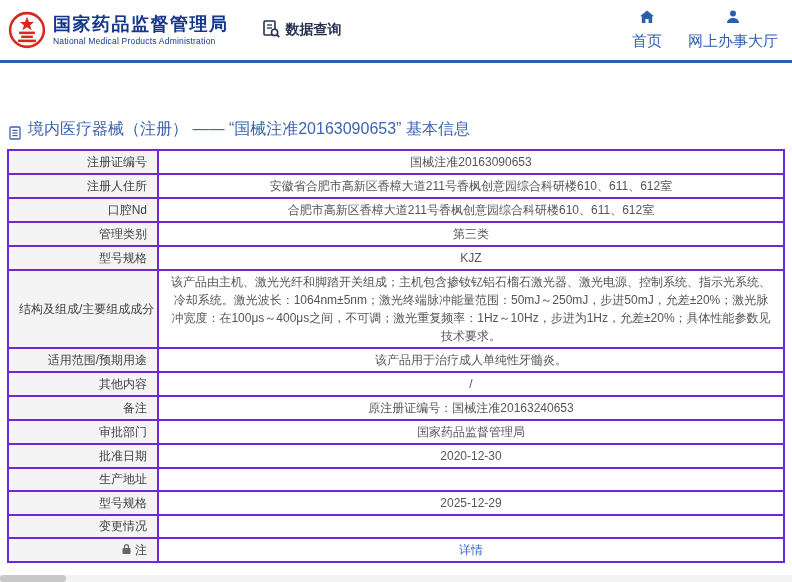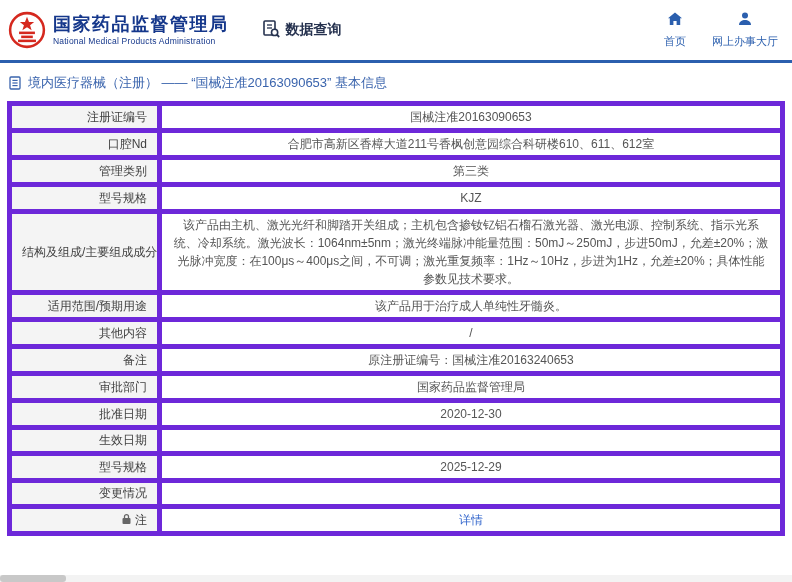--- a/index.html
+++ b/index.html
@@ -21,37 +21,37 @@
   .brand-en{ font-size:8.5px; color:#15378b; margin-top:2px; letter-spacing:0.2px; }
   .data-query{
     display:flex; align-items:center; gap:5px; margin-left:32px;
     font-size:14px; font-weight:bold; color:#26324f; cursor:pointer;
   }
   .header-spacer{ flex:1; }
   .nav-item{
     display:flex; flex-direction:column; align-items:center; gap:3px;
     margin-left:26px; cursor:pointer;
   }
-  .nav-label{ font-size:11px; color:#2b5fae; white-space:nowrap; }
+  .nav-label{ font-size:15px; color:#2b5fae; white-space:nowrap; }
   .header-divider{ height:3px; background:#2b5fae; }
 
   
   .breadcrumb{
-    display:flex; align-items:center; gap:6px;
-    padding:11px 8px 9px 8px; font-size:13px; color:#3a64ad;
+    display:flex; align-items:flex-end; gap:6px;
+    padding:11px 8px 9px 8px; font-size:16px; color:#3a64ad;margin-top:45px;
   }
   .bc-icon{ display:inline-flex; }
 
   
   .info-table{
     width:778px; margin:0 7px; border-collapse:collapse; table-layout:fixed;
     background:#fff;
   }
   .info-table th, .info-table td{
-    border:5px solid #6d28d9; font-size:12px; height:22px;
+    border:2px solid #6d28d9; font-size:12px; height:22px;
     padding:2px 10px; vertical-align:middle;
   }
   .label-cell{
     width:150px; background:#f4f4f4; text-align:right;
     font-weight:normal; color:#3f3f3f; white-space:nowrap;
   }
   .label-icon{ display:inline-flex; vertical-align:-1px; margin-right:3px; }
   .value-cell{ color:#555; text-align:center; line-height:1.5; word-break:break-all; }
   .detail-link{ color:#3366cc; text-decoration:none; cursor:pointer; }
 
@@ -132,20 +132,24 @@
 </div>
 
 <table class="info-table">
   <tbody>
   <tr>
     <th class="label-cell"><span class="label-text">注册证编号</span></th>
     <td class="value-cell">国械注准20163090653</td>
   </tr>
 
 
+  <tr>
+    <th class="label-cell"><span class="label-text">注册人住所</span></th>
+    <td class="value-cell">安徽省合肥市高新区香樟大道211号香枫创意园综合科研楼610、611、612室</td>
+  </tr>
 
   <tr>
     <th class="label-cell"><span class="label-text">口腔Nd</span></th>
     <td class="value-cell">合肥市高新区香樟大道211号香枫创意园综合科研楼610、611、612室</td>
   </tr>
 
 
   <tr>
     <th class="label-cell"><span class="label-text">管理类别</span></th>
     <td class="value-cell">第三类</td>
@@ -182,21 +186,21 @@
     <th class="label-cell"><span class="label-text">审批部门</span></th>
     <td class="value-cell">国家药品监督管理局</td>
   </tr>
 
   <tr>
     <th class="label-cell"><span class="label-text">批准日期</span></th>
     <td class="value-cell">2020-12-30</td>
   </tr>
 
   <tr>
-    <th class="label-cell"><span class="label-text">生效日期</span></th>
+    <th class="label-cell"><span class="label-text">生产地址</span></th>
     <td class="value-cell"></td>
   </tr>
 
   <tr>
     <th class="label-cell"><span class="label-text">型号规格</span></th>
     <td class="value-cell">2025-12-29</td>
   </tr>
 
   <tr>
     <th class="label-cell"><span class="label-text">变更情况</span></th>

